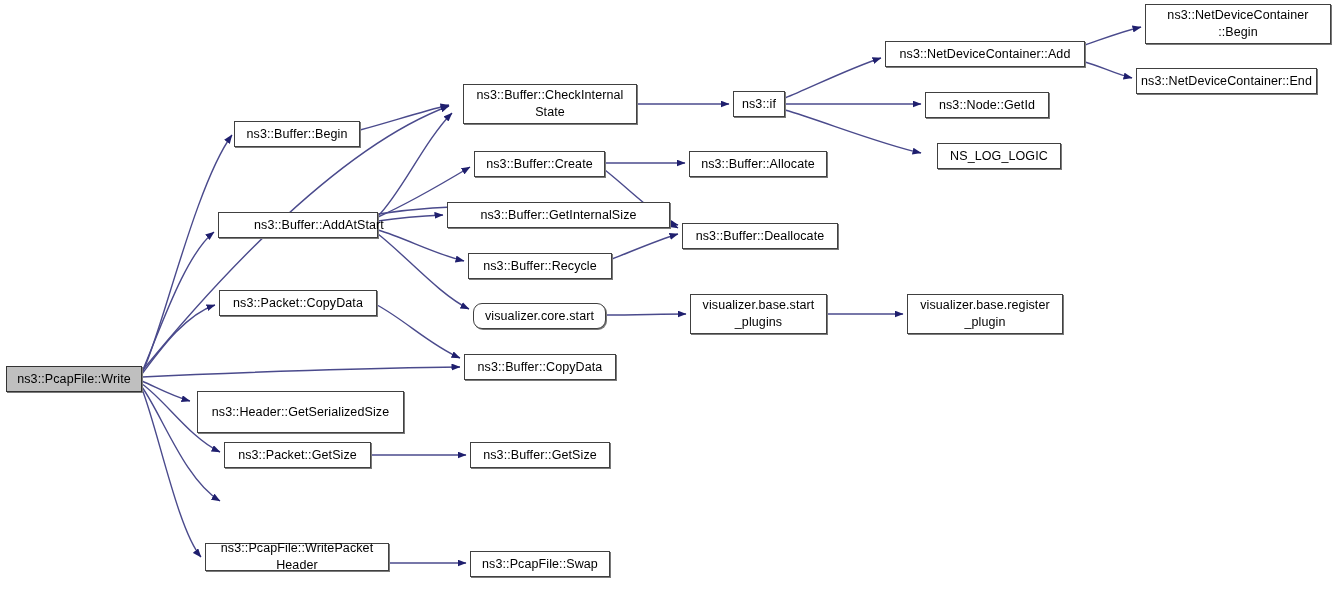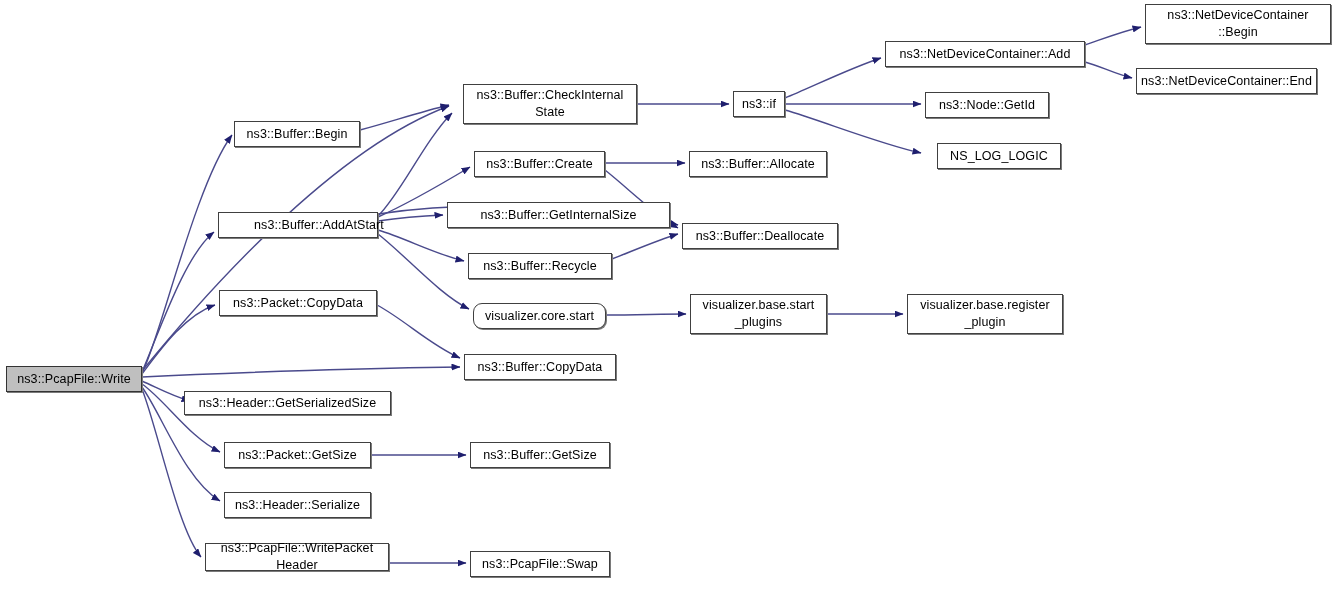--- a/index.html
+++ b/index.html
@@ -103,23 +103,22 @@
         <path d="M 1085,45 C 1100,40 1120,32 1141,27" fill="none" stroke="#4a4a8c" stroke-width="1.4" marker-end="url(#arrowhead)"></path>
         <path d="M 1085,62 C 1100,66 1115,74 1132,78" fill="none" stroke="#4a4a8c" stroke-width="1.4" marker-end="url(#arrowhead)"></path>
       </g>
   </svg>
 
   <div id="node-layer">
       <div class="gnode root" style="left: 6px; top: 366px; width: 136px; height: 26px;"><span class="nlabel">ns3::PcapFile::Write</span></div>
       <div class="gnode" style="left: 234px; top: 121px; width: 126px; height: 26px;"><span class="nlabel">ns3::Buffer::Begin</span></div>
       <div class="gnode" style="left: 218px; top: 212px; width: 160px; height: 26px; padding-left: 32px;"><span class="nlabel">ns3::Buffer::AddAtStart</span></div>
       <div class="gnode" style="left: 219px; top: 290px; width: 158px; height: 26px;"><span class="nlabel">ns3::Packet::CopyData</span></div>
-      <div class="gnode" style="left: 184px; top: 391px; width: 207px; height: 24px;"><span class="nlabel">ns3::Header::GetSerializedSize</span></div>
+      <div class="gnode" style="left: 197px; top: 391px; width: 207px; height: 42px;"><span class="nlabel">ns3::Header::GetSerializedSize</span></div>
       <div class="gnode" style="left: 224px; top: 442px; width: 147px; height: 26px;"><span class="nlabel">ns3::Packet::GetSize</span></div>
-      <div class="gnode" style="left: 224px; top: 492px; width: 147px; height: 26px;"><span class="nlabel">ns3::Header::Serialize</span></div>
       <div class="gnode" style="left: 205px; top: 543px; width: 184px; height: 28px;"><span class="nlabel">ns3::PcapFile::WritePacket
 Header</span></div>
       <div class="gnode" style="left: 453px; top: 84px; width: 174px; height: 40px; margin-left: 10px;"><span class="nlabel">ns3::Buffer::CheckInternal
 State</span></div>
       <div class="gnode" style="left: 474px; top: 151px; width: 131px; height: 26px;"><span class="nlabel">ns3::Buffer::Create</span></div>
       <div class="gnode" style="left: 447px; top: 202px; width: 223px; height: 26px;"><span class="nlabel">ns3::Buffer::GetInternalSize</span></div>
       <div class="gnode" style="left: 468px; top: 253px; width: 144px; height: 26px;"><span class="nlabel">ns3::Buffer::Recycle</span></div>
       <div class="gnode" style="left: 473px; top: 303px; width: 133px; height: 26px; border-radius: 9px;"><span class="nlabel">visualizer.core.start</span></div>
       <div class="gnode" style="left: 464px; top: 354px; width: 152px; height: 26px;"><span class="nlabel">ns3::Buffer::CopyData</span></div>
       <div class="gnode" style="left: 470px; top: 442px; width: 140px; height: 26px;"><span class="nlabel">ns3::Buffer::GetSize</span></div>

